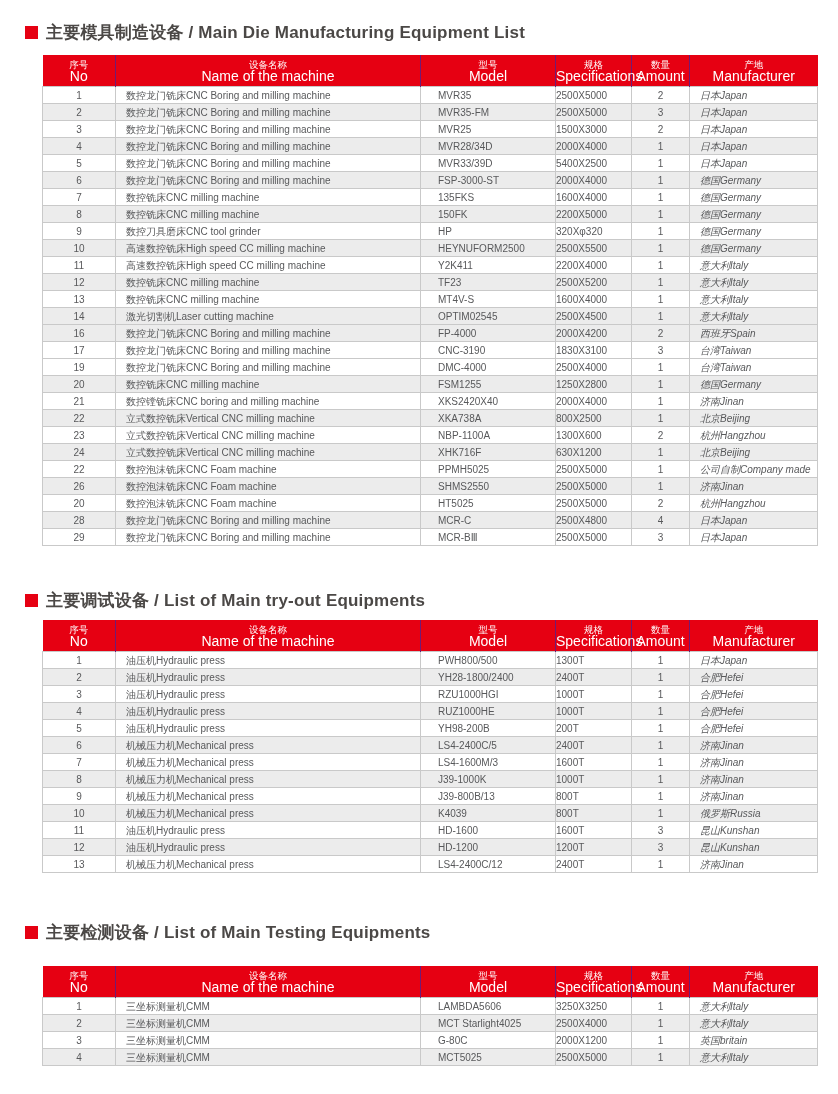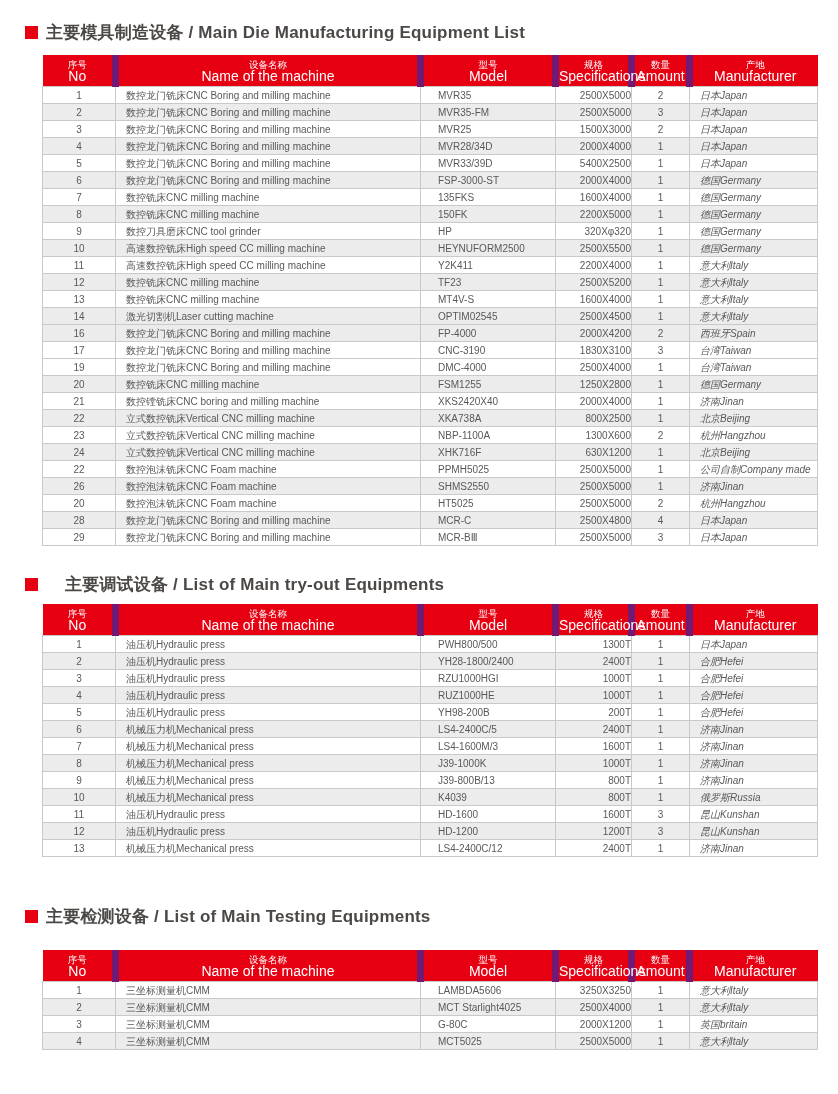--- a/index.html
+++ b/index.html
@@ -15,39 +15,39 @@
   table.equip { border-collapse:collapse; table-layout:fixed; width:775px;
                 margin-left:17px; }
   table.equip col.w0 { width:73px; }
   table.equip col.w1 { width:305px; }
   table.equip col.w2 { width:135px; }
   table.equip col.w3 { width:76px; }
   table.equip col.w4 { width:58px; }
   table.equip col.w5 { width:128px; }
 
   thead th { background:#e60012; color:#ffffff; font-weight:400;
-             padding:4px 0 4px; border-right:7px solid #701a75;
+             padding:4px 0 4px; border-right:1px solid #701a75;
              vertical-align:middle; }
   thead th:last-child { border-right:none; }
   th .zh { font-size:9.5px; line-height:11px; }
   th .en { font-size:14px; line-height:12px; }
 
   tbody td { height:16px; font-size:10px; color:#58595b; background:#ffffff;
              border:1px solid #c9c9c9; line-height:15px; padding:0;
              overflow:hidden; white-space:nowrap; }
   tbody tr.stripe td { background:#ececec; }
   tbody td.c0 { text-align:center; }
   tbody td.c1 { text-align:left; padding-left:10px; }
   tbody td.c2 { text-align:left; padding-left:17px; }
-  tbody td.c3 { text-align:right;margin-top:36px; }
+  tbody td.c3 { text-align:left;margin-top:36px; }
   tbody td.c4 { text-align:center; }
   tbody td.c5 { text-align:left; padding-left:10px;font-style:italic; }
 
   .sec1 .sec-title { margin-bottom:13px; }
-  .sec2 .sec-title { margin-top:28px; margin-bottom:10px;gap:19px; }
+  .sec2 .sec-title { margin-top:44px; margin-bottom:10px; }
   .sec3 .sec-title { margin-top:49px; margin-bottom:24px; }
 </style>
 </head>
 <body>
 
 <div class="page">
 
   <section class="sec1">
     <div class="sec-title">
       <span class="bullet"></span>

